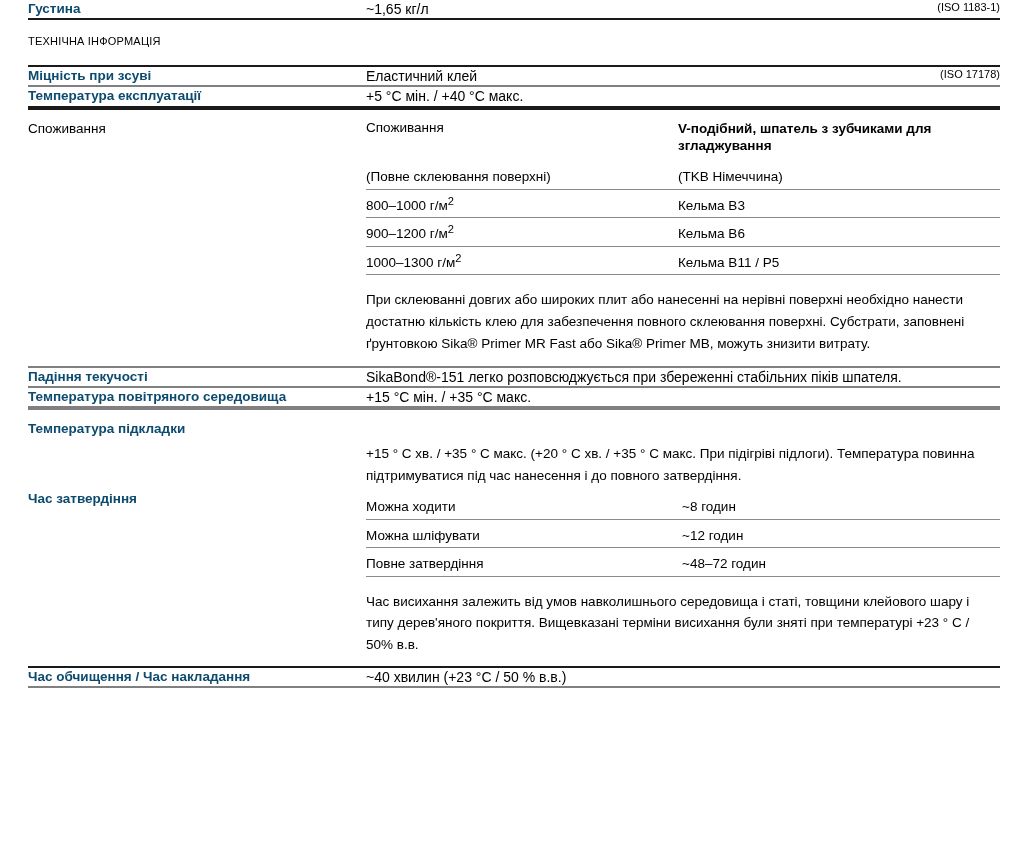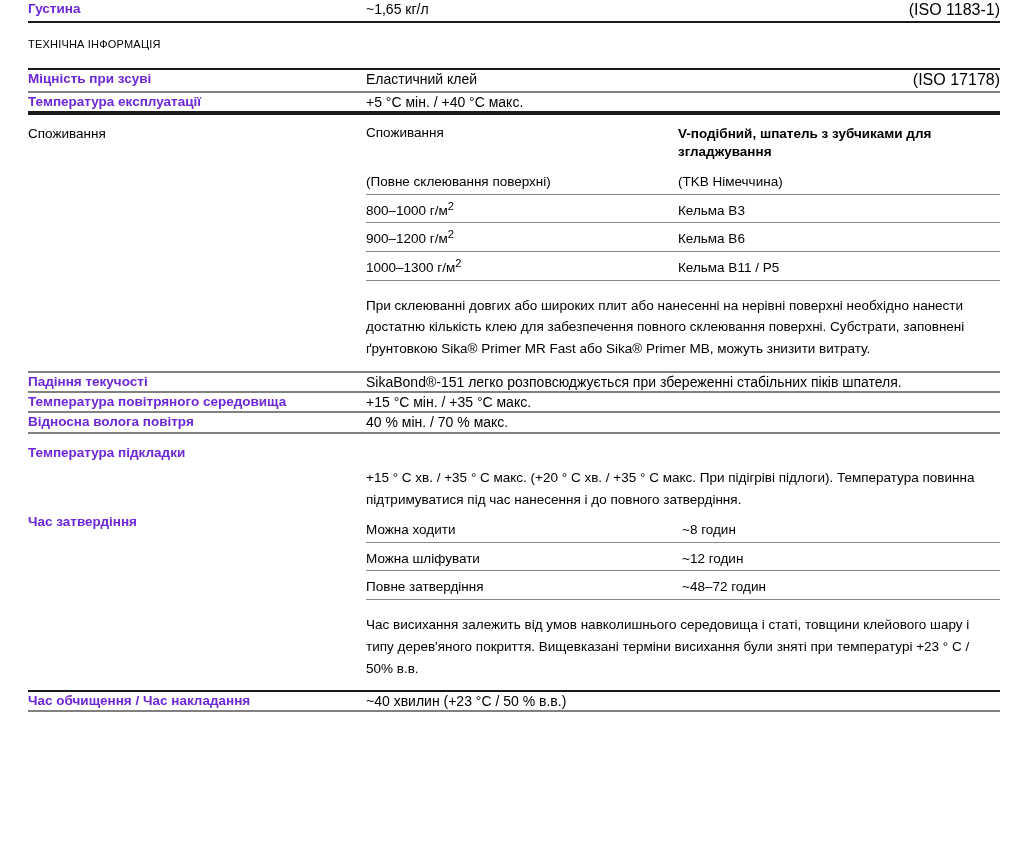--- a/index.html
+++ b/index.html
@@ -36,38 +36,38 @@
     padding: 0;
   }
   .c-label { width: 338px; }
   .c-value { width: 466px; }
   .c-ref   { width: 168px; }
 
   .label {
     font-weight: bold;
     font-size: 13.5px;
     line-height: 1.3;
-    color: #6d28d9;
+    color: #0c4a6e;
   }
   .label-italic {
     font-weight: normal;
     font-size: 13.5px;
     line-height: 1.3;
   }
   .value {
     font-size: 14px;
     line-height: 1.3;
   }
   .para {
     font-size: 13.5px;
     line-height: 1.62;
   }
   .ref {
     text-align: right;
-    font-size: 16px;
+    font-size: 11px;
     line-height: 1.3;
     white-space: nowrap;
   }
 
   
   .rule-black {
     border: 0;
     border-top: 2px solid #1a1a1a;
     margin: 0;
     width: 972px;
@@ -272,32 +272,20 @@
         <div class="label">Температура повітряного середовища</div>
       </td>
       <td colspan="2" class="row-pad-sm">
         <div class="value"> +15 °C мін. / +35 °C макс.</div>
       </td>
     </tr>
   </tbody>
     </table>
   <hr class="rule-gray">
 
-  <table class="tbl">
-    <tbody>
-        <tr>
-      <td class="c-label row-pad-sm">
-        <div class="label">Відносна волога повітря</div>
-      </td>
-      <td colspan="2" class="row-pad-sm">
-        <div class="value">40 % мін. / 70 % макс.</div>
-      </td>
-    </tr>
-  </tbody>
-    </table>
   <hr class="rule-gray">
 
   <table class="tbl">
     <tbody>
         <tr>
       <td class="c-label" style="padding-top:10px;">
         <div class="label">Температура підкладки</div>
         <div class="label" style="padding-top:52px;">Час затвердіння</div>
       </td>
       <td colspan="2" style="padding-top:10px;">

